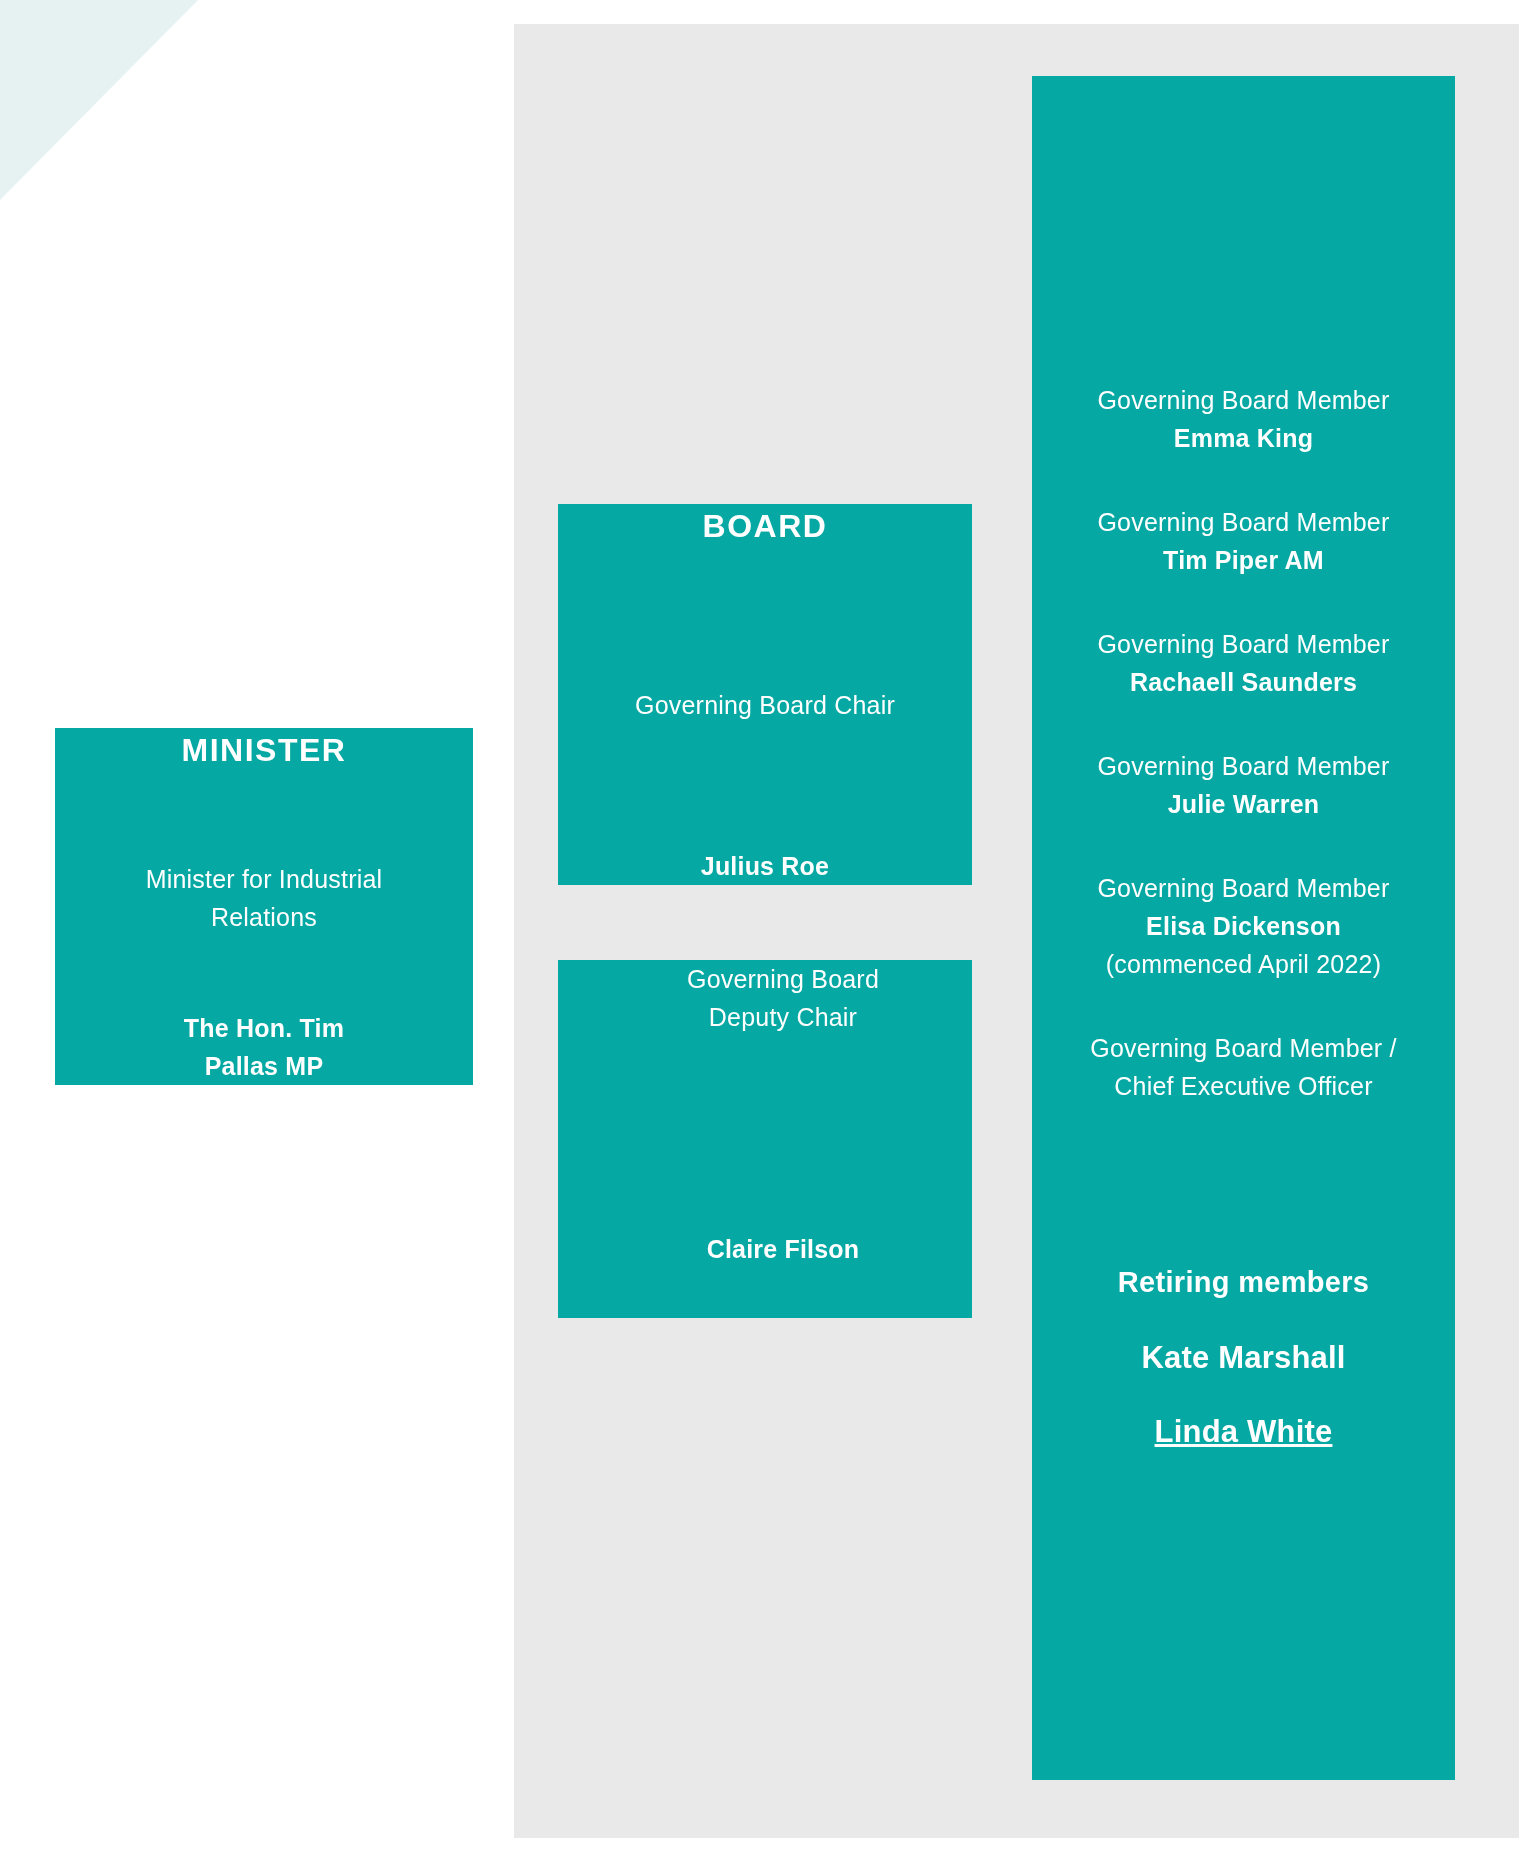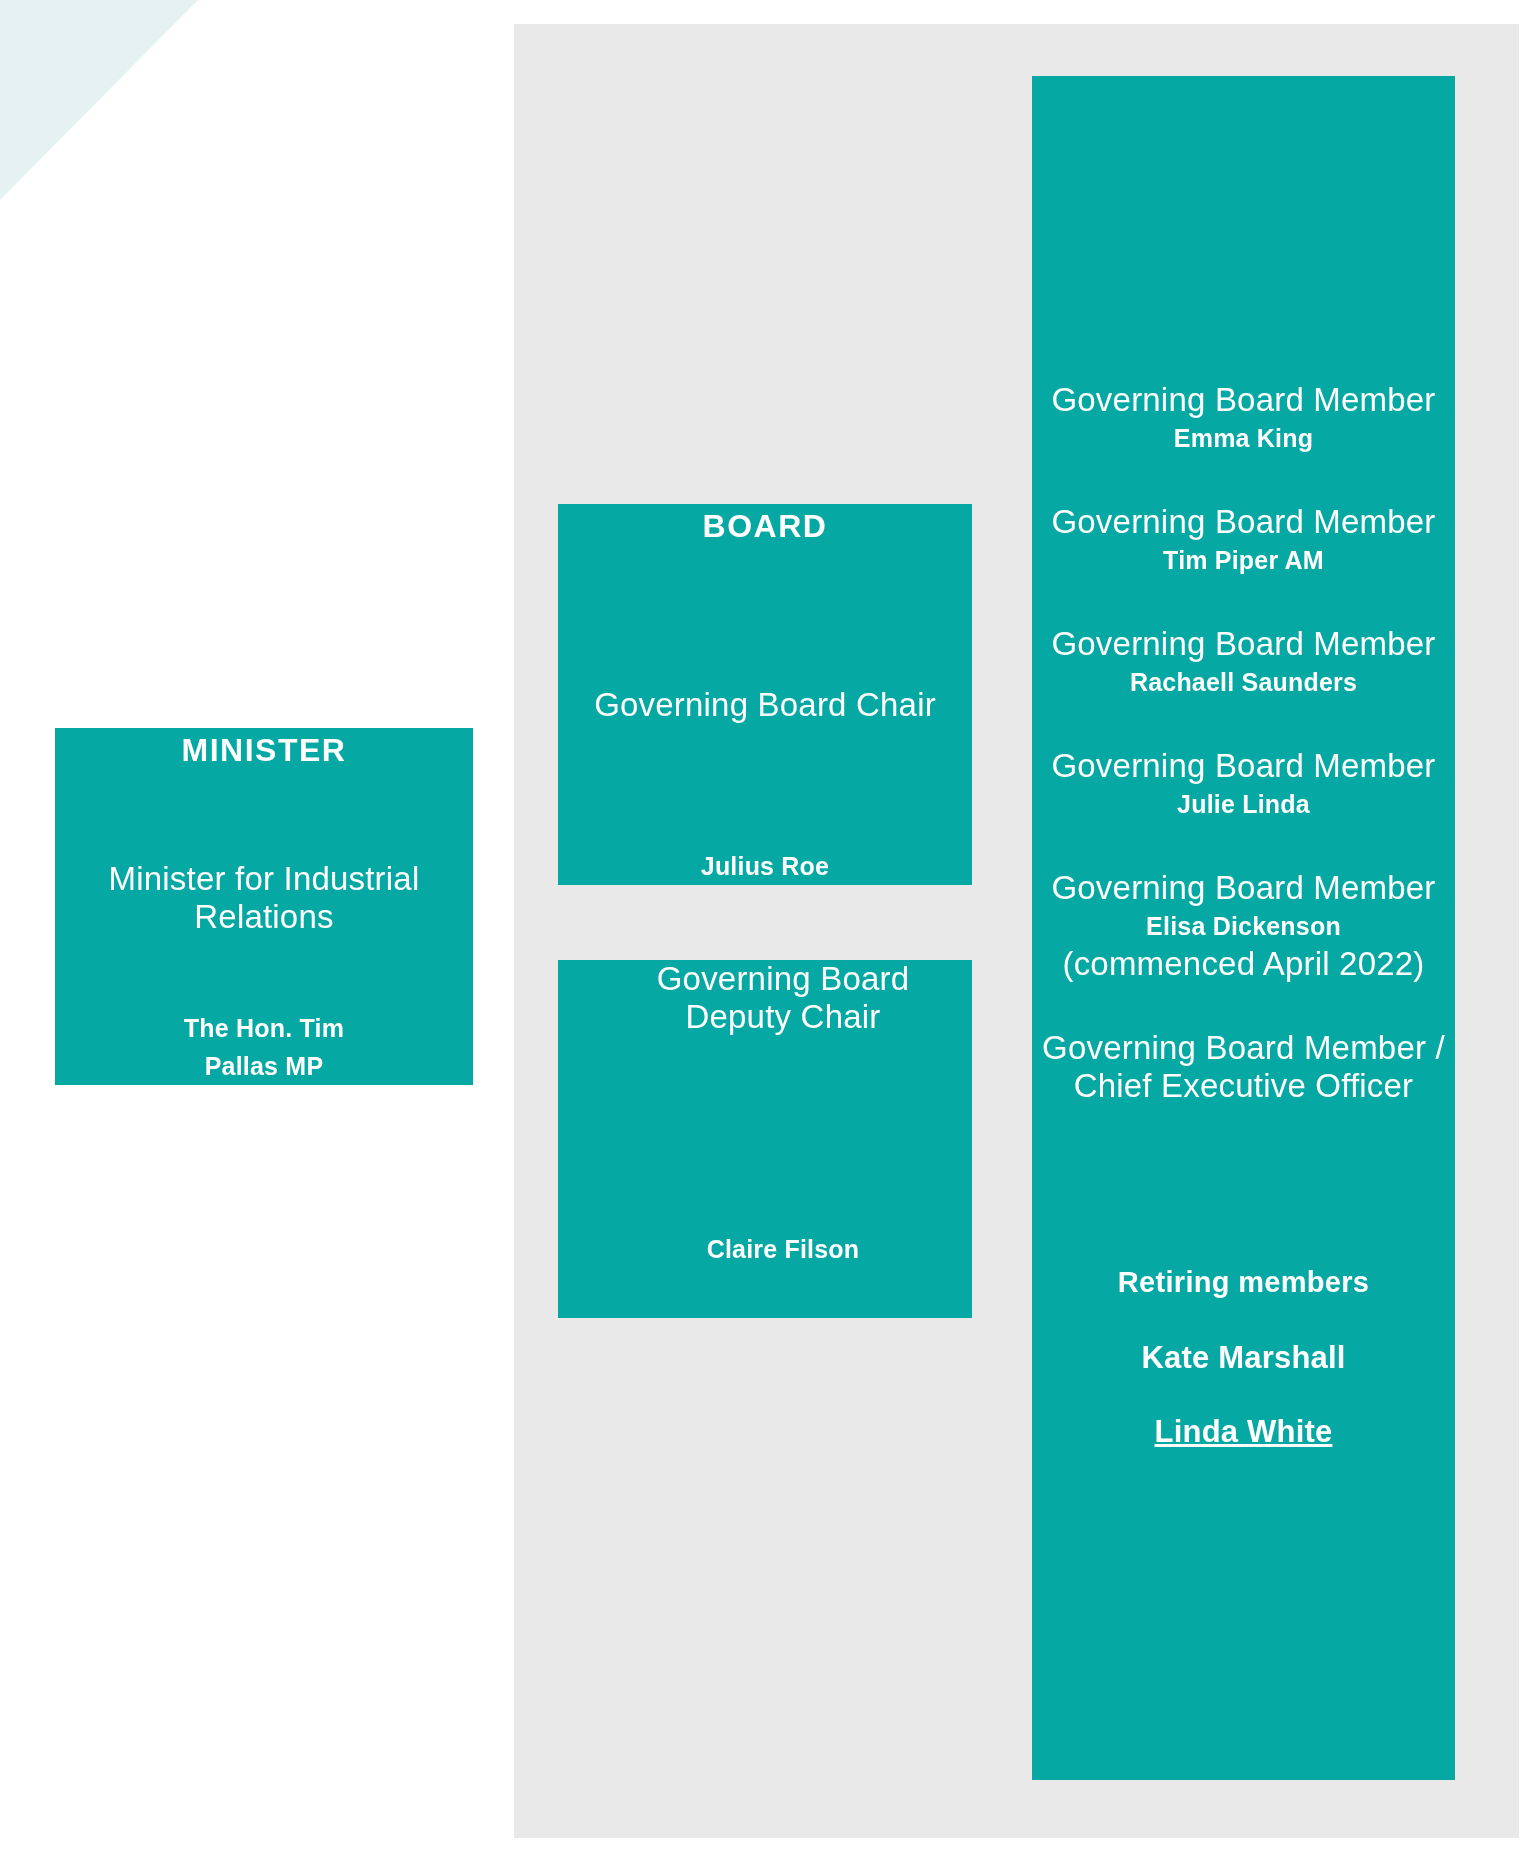--- a/index.html
+++ b/index.html
@@ -45,21 +45,21 @@
   }
   .box-title {
     font-size: 32px;
     font-weight: 700;
     letter-spacing: 1.5px;
     line-height: 44px;
     margin-bottom: 15px;
     white-space: pre-line;
   }
   .role-text {
-    font-size: 33px;
+    font-size: 25px;
     font-weight: 400;
     letter-spacing: 0.2px;
     line-height: 38px;
     white-space: pre-line;
   }
   .name-text {
     font-size: 25px;
     font-weight: 700;
     letter-spacing: 0.2px;
     line-height: 38px;
@@ -156,21 +156,21 @@
       <div class="name-text">Tim Piper AM</div>
     </div>
 
     <div class="member-entry">
       <div class="role-text">Governing Board Member</div>
       <div class="name-text">Rachaell Saunders</div>
     </div>
 
     <div class="member-entry">
       <div class="role-text">Governing Board Member</div>
-      <div class="name-text">Julie Linda</div>
+      <div class="name-text">Julie Warren</div>
     </div>
 
     <div class="member-entry">
       <div class="role-text">Governing Board Member</div>
       <div class="name-text">Elisa Dickenson</div>
       <div class="role-text">(commenced April 2022)</div>
     </div>
 
     <div class="member-entry">
       <div class="role-text">Governing Board Member /

